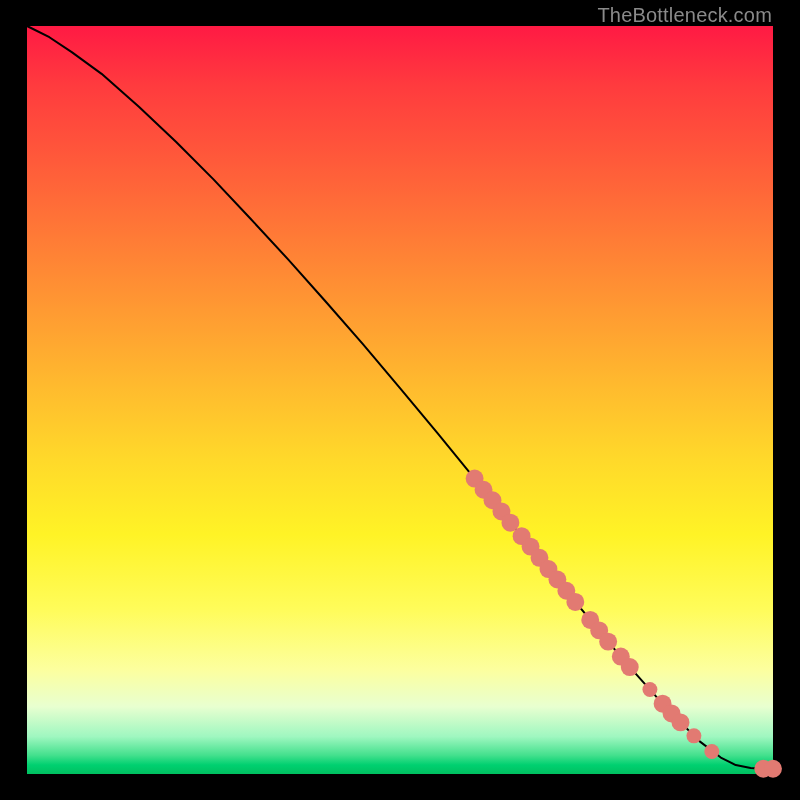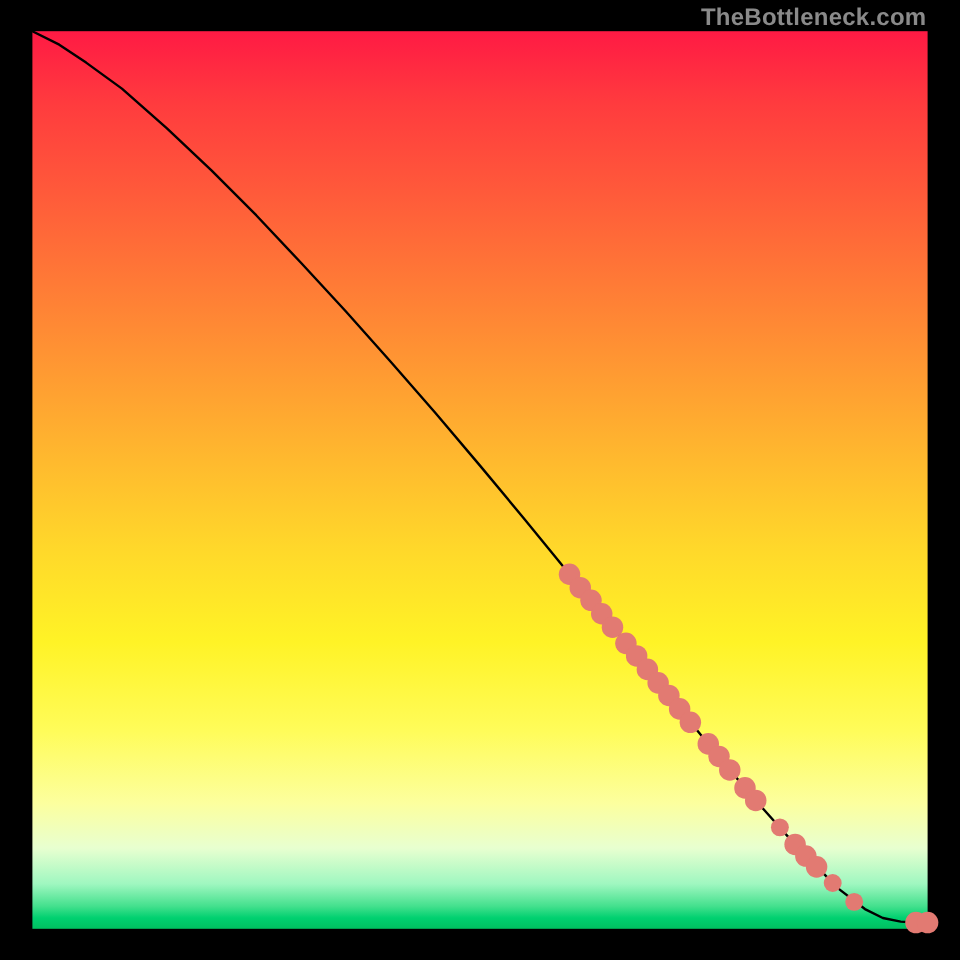--- a/index.html
+++ b/index.html
@@ -36,21 +36,21 @@
       #00c060 100%
     );
   }
   .watermark {
     position: absolute;
     top: 4px;
     right: 28px;
     color: #8a8a8a;
     font-size: 20px;
     letter-spacing: 0.2px;
-    font-weight: 700;
+    font-weight: 400;
   }
   svg.overlay {
     position: absolute;
     left: 27px;
     top: 26px;
     width: 746px;
     height: 748px;
     overflow: visible;
   }
   .curve {

